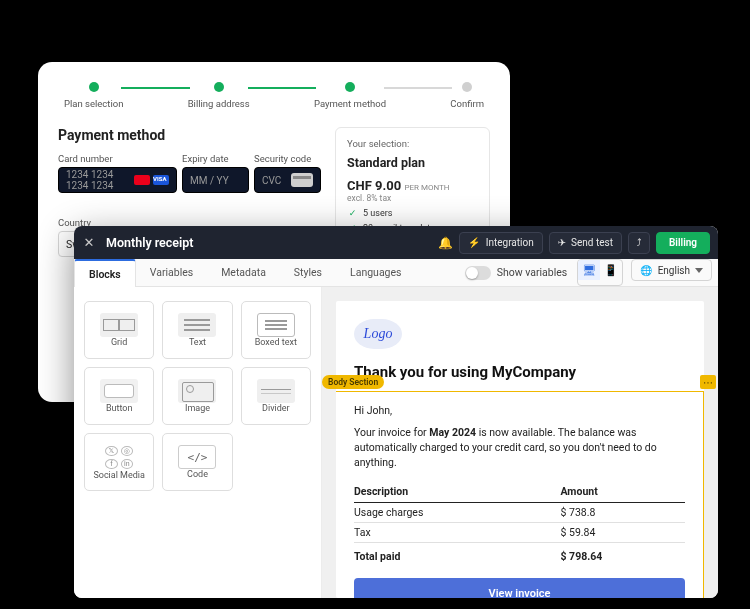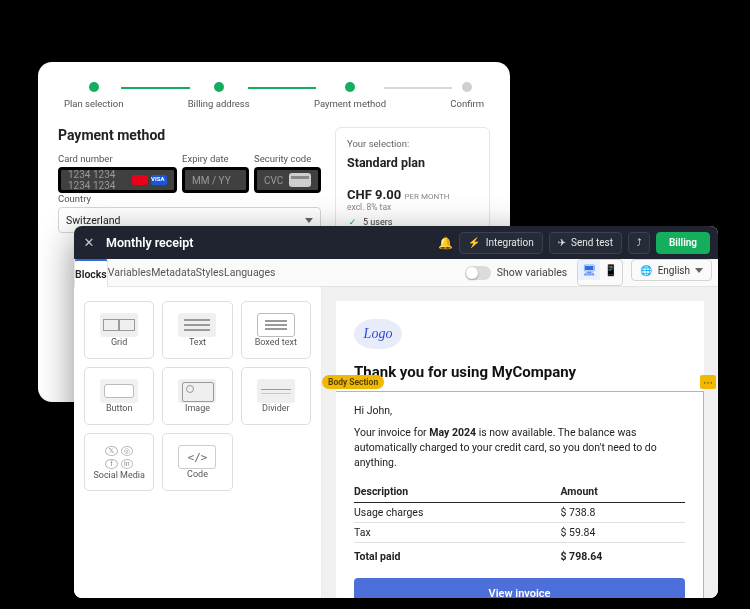--- a/index.html
+++ b/index.html
@@ -7,51 +7,51 @@
   .card-bg{position:absolute;left:38px;top:62px;width:472px;height:340px;background:#fff;border-radius:14px;box-shadow:0 8px 28px rgba(0,0,0,.3);padding:20px 20px 24px}
   .stepper{display:flex;align-items:center;justify-content:space-between;padding:0 6px 18px}
   .step{display:flex;flex-direction:column;align-items:center;font-size:9.5px;color:#555;flex:0 0 auto;position:relative}
   .dot{width:10px;height:10px;border-radius:50%;background:#14ae5c;margin-bottom:6px}
   .dot.grey{background:#d0d0d0}
   .bar{height:2px;flex:1;background:#14ae5c;position:relative;top:-8px;margin:0 -2px}
   .bar.grey{background:#d8d8d8}
   .pay-grid{display:flex;gap:14px}
   .pay-left{flex:1}
   .pay-left h3{font-size:14px;font-weight:700;color:#222;margin-bottom:10px}
-  .row{display:flex;gap:5px;margin-bottom:0}
+  .row{display:flex;gap:5px;margin-bottom:24px}
   .field{flex:1;display:flex;flex-direction:column}
   .field label{font-size:9.5px;color:#555;margin-bottom:3px}
-  .inp{height:26px;border:3px solid #000000;border-radius:4px;background:#404040;font-size:10px;color:#999;padding:8px 7px;display:flex;align-items:center;justify-content:space-between}
+  .inp{height:26px;border:1px solid #000000;border-radius:4px;background:#0f172a;font-size:10px;color:#999;padding:8px 7px;display:flex;align-items:center;justify-content:space-between}
   .inp .cards{display:flex;gap:3px}
   .inp .cards span{width:16px;height:10px;border-radius:2px;display:inline-block}
   .mc{background:#eb001b}
   .visa{background:#1a56db;font-size:6px;color:#fff;display:flex;align-items:center;justify-content:center;font-weight:700}
   .cvc-icon{width:22px;height:14px;border-radius:3px;background:#cfcfcf;position:relative}
   .cvc-icon::before{content:"";position:absolute;top:3px;left:2px;width:18px;height:3px;background:#888}
   .sel{height:26px;border:1px solid #d6d6d6;border-radius:4px;background:#fff;font-size:10.5px;color:#222;padding:0 7px;display:flex;align-items:center;justify-content:space-between}
   .chev{width:0;height:0;border-left:4px solid transparent;border-right:4px solid transparent;border-top:5px solid #666}
   .summary{width:155px;border:1px solid #e6e6e6;border-radius:6px;padding:10px 11px;font-size:9.5px;color:#444}
   .summary .ys{color:#666;margin-bottom:6px}
-  .summary .plan{font-size:12.5px;font-weight:700;color:#222;margin-bottom:17px}
+  .summary .plan{font-size:12.5px;font-weight:700;color:#222;margin-bottom:8px}
   .summary .price{font-size:13px;font-weight:700;color:#222}
   .summary .per{font-size:8px;color:#888;font-weight:400}
   .summary .excl{font-size:8.5px;color:#888;}
   .summary .li{display:flex;gap:5px;align-items:center;margin-top:4px;font-size:9px;color:#333}
   .check{width:11px;height:11px;border-radius:50%;color:#14ae5c;font-size:9px;display:flex;align-items:center;justify-content:center}
   .editor{position:absolute;left:74px;top:226px;width:644px;height:372px;background:#fff;border-radius:8px;box-shadow:0 10px 36px rgba(0,0,0,.45);overflow:hidden;display:flex;flex-direction:column}
   .titlebar{height:33px;background:#1f2430;display:flex;align-items:center;color:#fff;padding:0 8px;gap:10px}
   .close{width:14px;height:14px;display:flex;align-items:center;justify-content:center;font-size:13px;color:#c8c8c8;cursor:pointer}
   .title{font-size:12.5px;font-weight:600}
   .tb-right{margin-left:auto;display:flex;align-items:center;gap:6px}
   .icbtn{height:22px;padding:0 8px;border:1px solid #3b4050;border-radius:4px;background:#262b38;color:#e6e6e6;font-size:10px;display:flex;align-items:center;gap:5px;cursor:pointer}
   .icbtn.green{background:#14ae5c;border-color:#14ae5c;color:#fff;font-weight:600;padding:0 12px}
   .icbtn.square{width:22px;padding:0;justify-content:center}
   .bell{width:14px;height:14px;color:#9aa0ad;display:flex;align-items:center;justify-content:center;font-size:12px}
   .tabbar{height:28px;background:#fafafa;border-bottom:1px solid #e4e4e4;display:flex;align-items:stretch;padding:0 0 0 0;font-size:10.5px;color:#555}
-  .tab{padding:0 0;display:flex;align-items:center;cursor:pointer}
+  .tab{padding:0 14px;display:flex;align-items:center;cursor:pointer}
   .tab.active{background:#fff;border:1px solid #e4e4e4;border-bottom:none;border-top:2px solid #2d6cdf;color:#222;font-weight:600;border-radius:3px 3px 0 0;margin-bottom:-1px}
   .tabbar .sp{flex:1}
   .toggle-wrap{display:flex;align-items:center;gap:6px;padding-right:10px}
   .toggle{width:26px;height:14px;border-radius:8px;background:#dcdcdc;position:relative}
   .toggle::after{content:"";position:absolute;width:12px;height:12px;background:#fff;border-radius:50%;top:1px;left:1px;box-shadow:0 1px 2px rgba(0,0,0,.3)}
   .dev{display:flex;border:1px solid #d4d4d4;border-radius:4px;overflow:hidden;margin-right:8px}
   .dev span{width:22px;height:20px;display:flex;align-items:center;justify-content:center;font-size:11px;color:#555;cursor:pointer}
   .dev span.on{background:#eaf1ff;color:#2d6cdf}
   .lang{height:22px;border:1px solid #d4d4d4;border-radius:4px;padding:0 8px;display:flex;align-items:center;gap:5px;font-size:10px;color:#333;margin-right:6px;cursor:pointer}
   .body{flex:1;display:flex;overflow:hidden}

